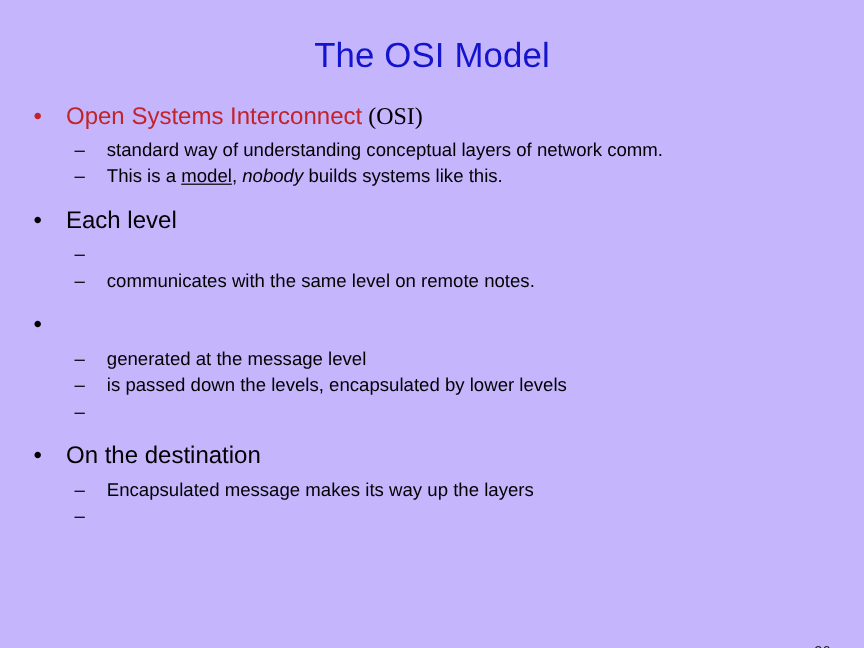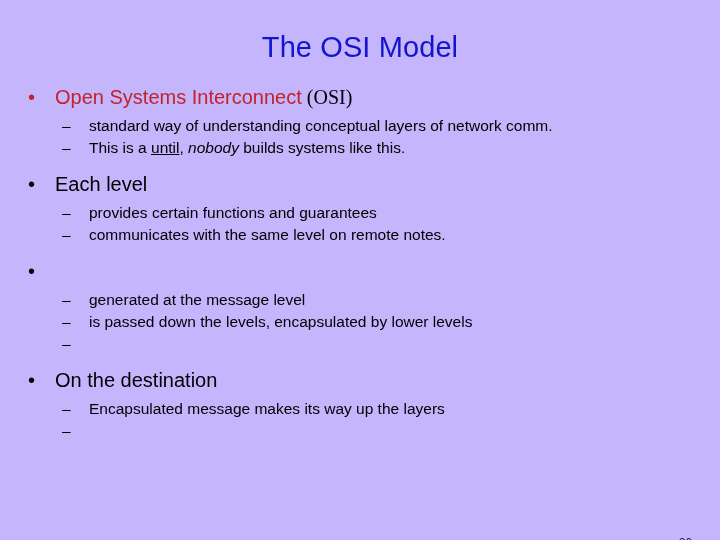--- a/index.html
+++ b/index.html
@@ -116,27 +116,27 @@
 <div class="slide">
 
   <div class="slide-title">The OSI Model</div>
 
   <div class="body-area">
     <div id="groups-root">
         <div class="group">
           <div class="lvl1 red"><span class="marker">•</span><span>Open Systems Interconnect</span><span class="tail"> (OSI)</span></div>
           <div class="sub-list">
             <div class="lvl2"><span class="marker">–</span><span><span>standard way of understanding conceptual layers of network comm.</span></span></div>
-            <div class="lvl2"><span class="marker">–</span><span><span>This is a </span><span class="run-underline">until</span><span>, </span><span class="run-italic">nobody</span><span> builds systems like this.</span></span></div>
+            <div class="lvl2"><span class="marker">–</span><span><span>This is a </span><span class="run-underline">model</span><span>, </span><span class="run-italic">nobody</span><span> builds systems like this.</span></span></div>
           </div>
         </div>
         <div class="group">
           <div class="lvl1"><span class="marker">•</span><span>Each level</span></div>
           <div class="sub-list">
-            <div class="lvl2"><span class="marker">–</span><span><span>provides certain functions and guarantees</span></span></div>
+            <div class="lvl2"><span class="marker">–</span></div>
             <div class="lvl2"><span class="marker">–</span><span><span>communicates with the same level on remote notes.</span></span></div>
           </div>
         </div>
         <div class="group">
           <div class="lvl1"><span class="marker">•</span></div>
           <div class="sub-list">
             <div class="lvl2"><span class="marker">–</span><span><span>generated at the message level</span></span></div>
             <div class="lvl2"><span class="marker">–</span><span><span>is passed down the levels, encapsulated by lower levels</span></span></div>
             <div class="lvl2"><span class="marker">–</span></div>
           </div>

